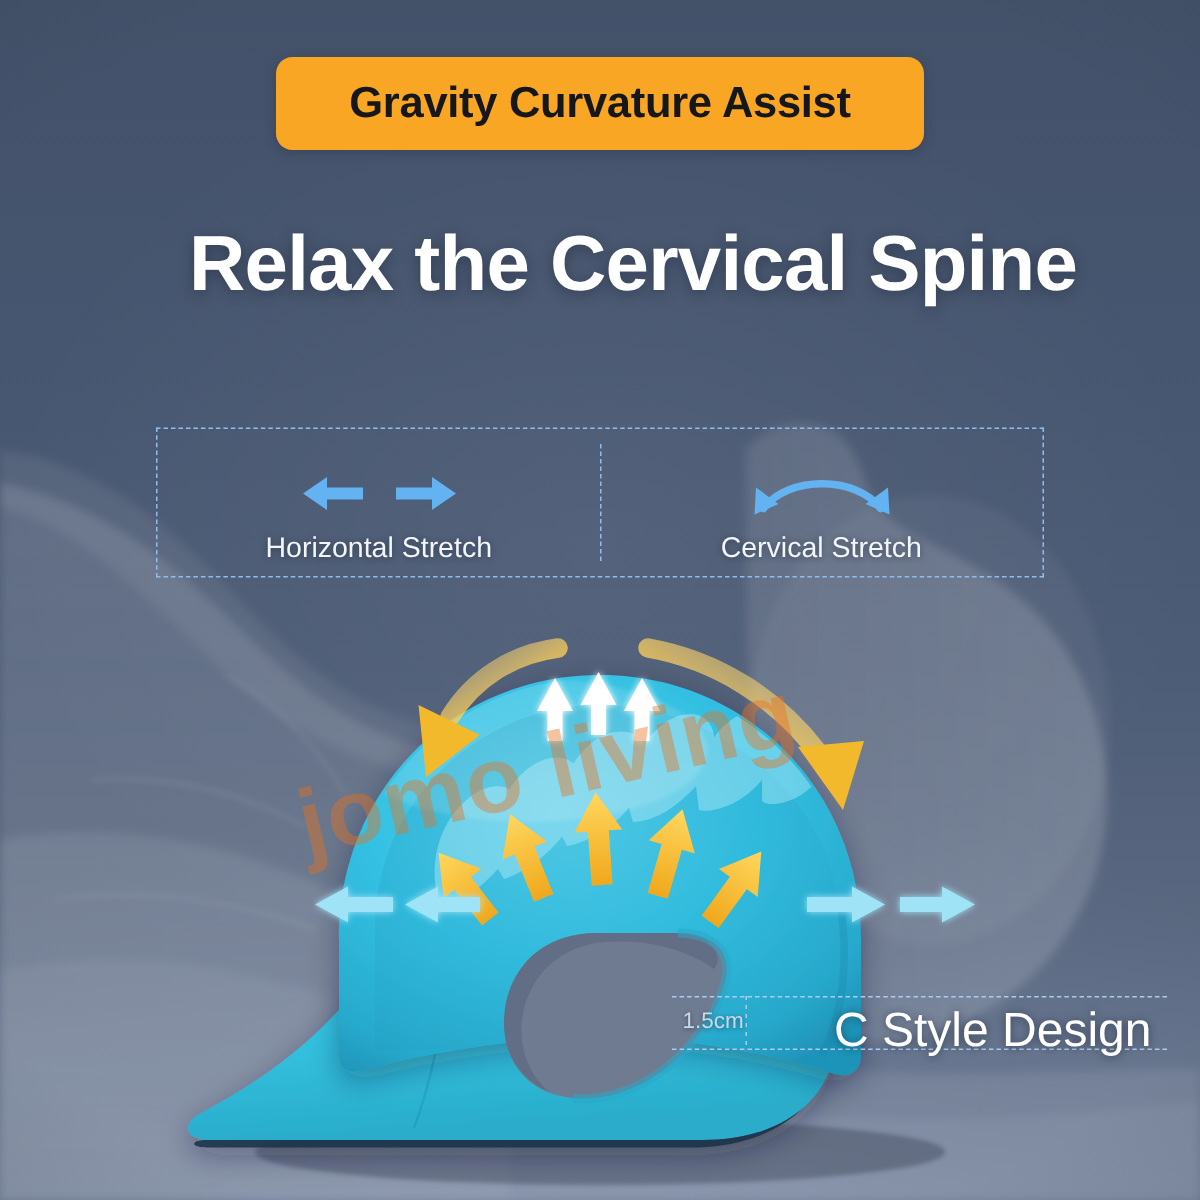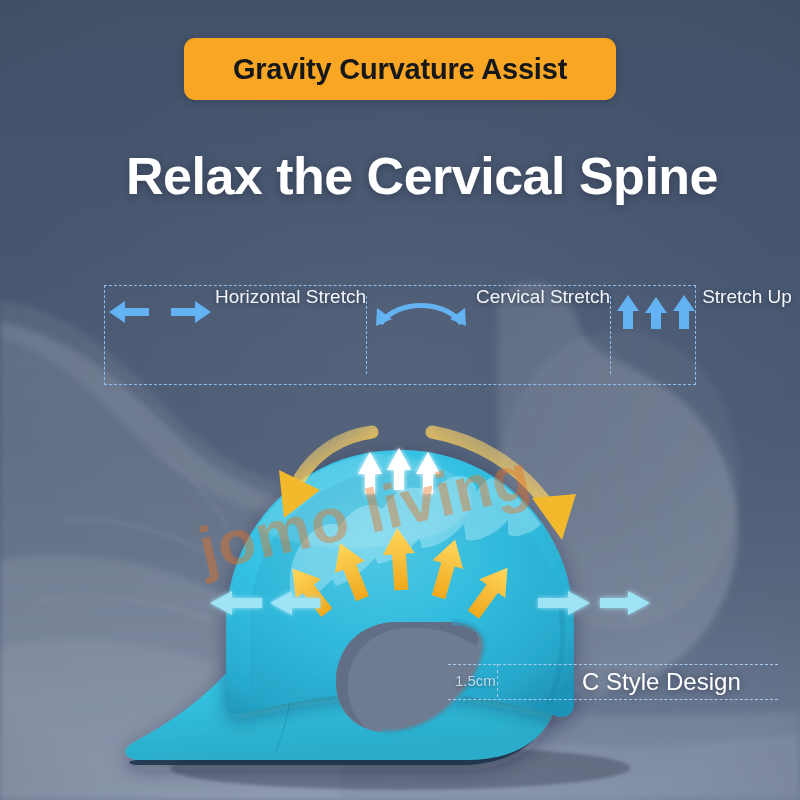--- a/index.html
+++ b/index.html
@@ -58,22 +58,22 @@
   
   .features {
     position:absolute; left:104px; top:285px;
     width:592px; height:100px;
     border:1px dashed #8fbdf0;
     display:flex;
   }
   .feature {
     flex:1 1 0;
     position:relative;
-    display:flex; flex-direction:row;
-    align-items:flex-start; justify-content:flex-end;
+    display:flex; flex-direction:column;
+    align-items:center; justify-content:flex-end;
     padding-bottom:7px;
   }
   .feature + .feature::before {
     content:"";
     position:absolute; left:0; top:10px; bottom:10px;
     border-left:1px dashed #8fbdf0;
   }
   .feature-icon {
     height:52px; width:100%;
     display:flex; align-items:center; justify-content:center;
@@ -112,24 +112,23 @@
     color:#c9d8e8; font-size:15px;
     text-shadow:0 1px 3px rgba(20,28,44,0.5);
   }
   .dim-tick {
     position:absolute; left:497px; top:664px;
     width:1px; height:36px;
     background:repeating-linear-gradient(180deg,#a9cdf2 0 3px,transparent 3px 6px);
   }
   .c-style {
     position:absolute; left:556px; top:668px;
-    color:#ffffff; font-size:24px;
+    color:#ffffff; font-size:32px;
     text-shadow:0 1px 6px rgba(20,28,44,0.55);
     white-space:nowrap;
-    margin-left:26px;
   }
 </style>
 </head>
 <body>
 
 <div id="stage">
 
   <div class="bg-base"></div>
 
   <div class="ghost">
@@ -210,32 +209,20 @@
       <div class="feature-icon">
         <svg width="110" height="40" viewBox="0 0 110 40" xmlns="http://www.w3.org/2000/svg">
           <path d="M16,30 C32,8 78,8 94,30" stroke="#63b3f2" stroke-width="5" fill="none" stroke-linecap="round"></path>
           <path d="M10,34 L11,16 L26,27 Z" fill="#63b3f2"></path>
           <path d="M100,34 L99,16 L84,27 Z" fill="#63b3f2"></path>
         </svg>
       </div>
       <span class="feature-label">Cervical Stretch</span>
     </div>
 
-    <div class="feature">
-      <div class="feature-icon">
-        <svg width="92" height="38" viewBox="0 0 92 38" xmlns="http://www.w3.org/2000/svg">
-          <g fill="#63b3f2">
-            <path d="M18,2 L29,18 L23,18 L23,36 L13,36 L13,18 L7,18 Z"></path>
-            <path d="M46,4 L57,20 L51,20 L51,36 L41,36 L41,20 L35,20 Z"></path>
-            <path d="M74,2 L85,18 L79,18 L79,36 L69,36 L69,18 L63,18 Z"></path>
-          </g>
-        </svg>
-      </div>
-      <span class="feature-label">Stretch Up</span>
-    </div>
   </div>
 
   <div class="product">
     <svg viewBox="0 0 800 800" xmlns="http://www.w3.org/2000/svg">
       <defs>
         <radialGradient id="pillowGrad" cx="42%" cy="34%" r="78%">
           <stop offset="0%" stop-color="#5ad3ee"></stop>
           <stop offset="48%" stop-color="#33c0e2"></stop>
           <stop offset="85%" stop-color="#27a9cc"></stop>
           <stop offset="100%" stop-color="#1f93b8"></stop>

